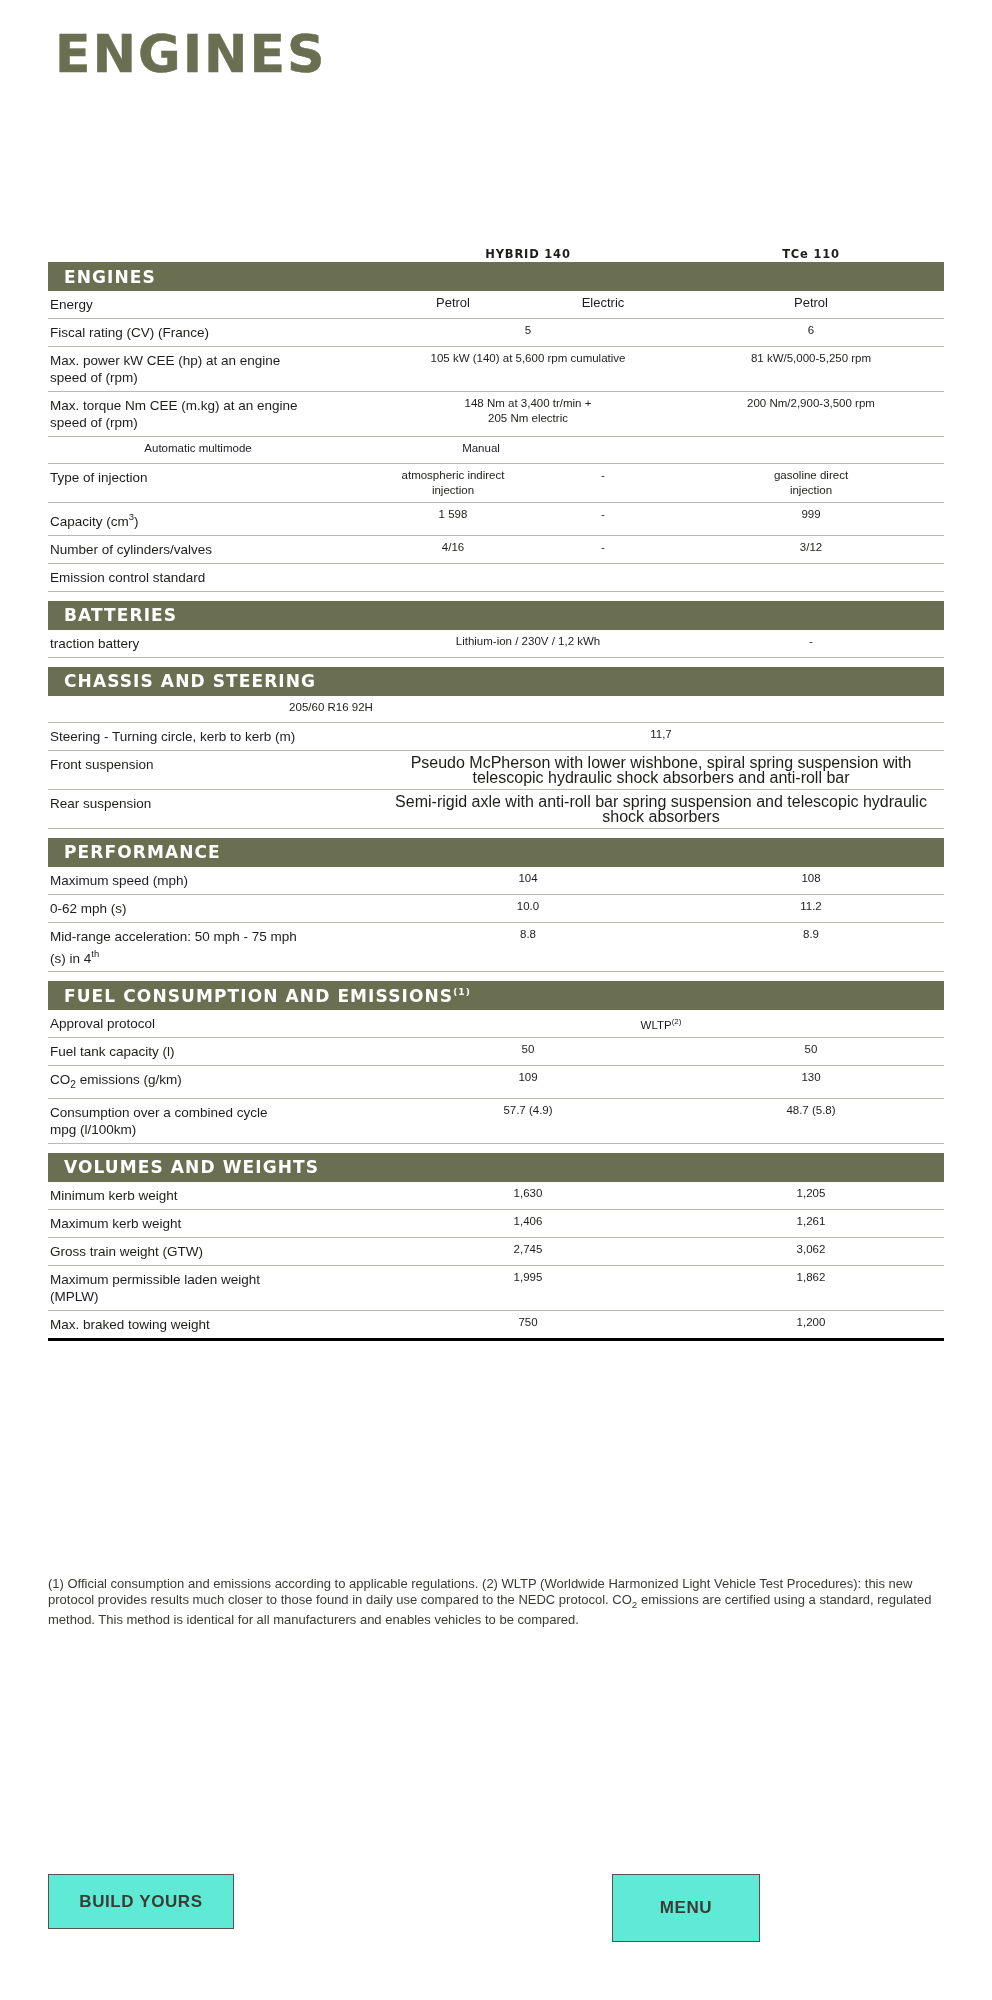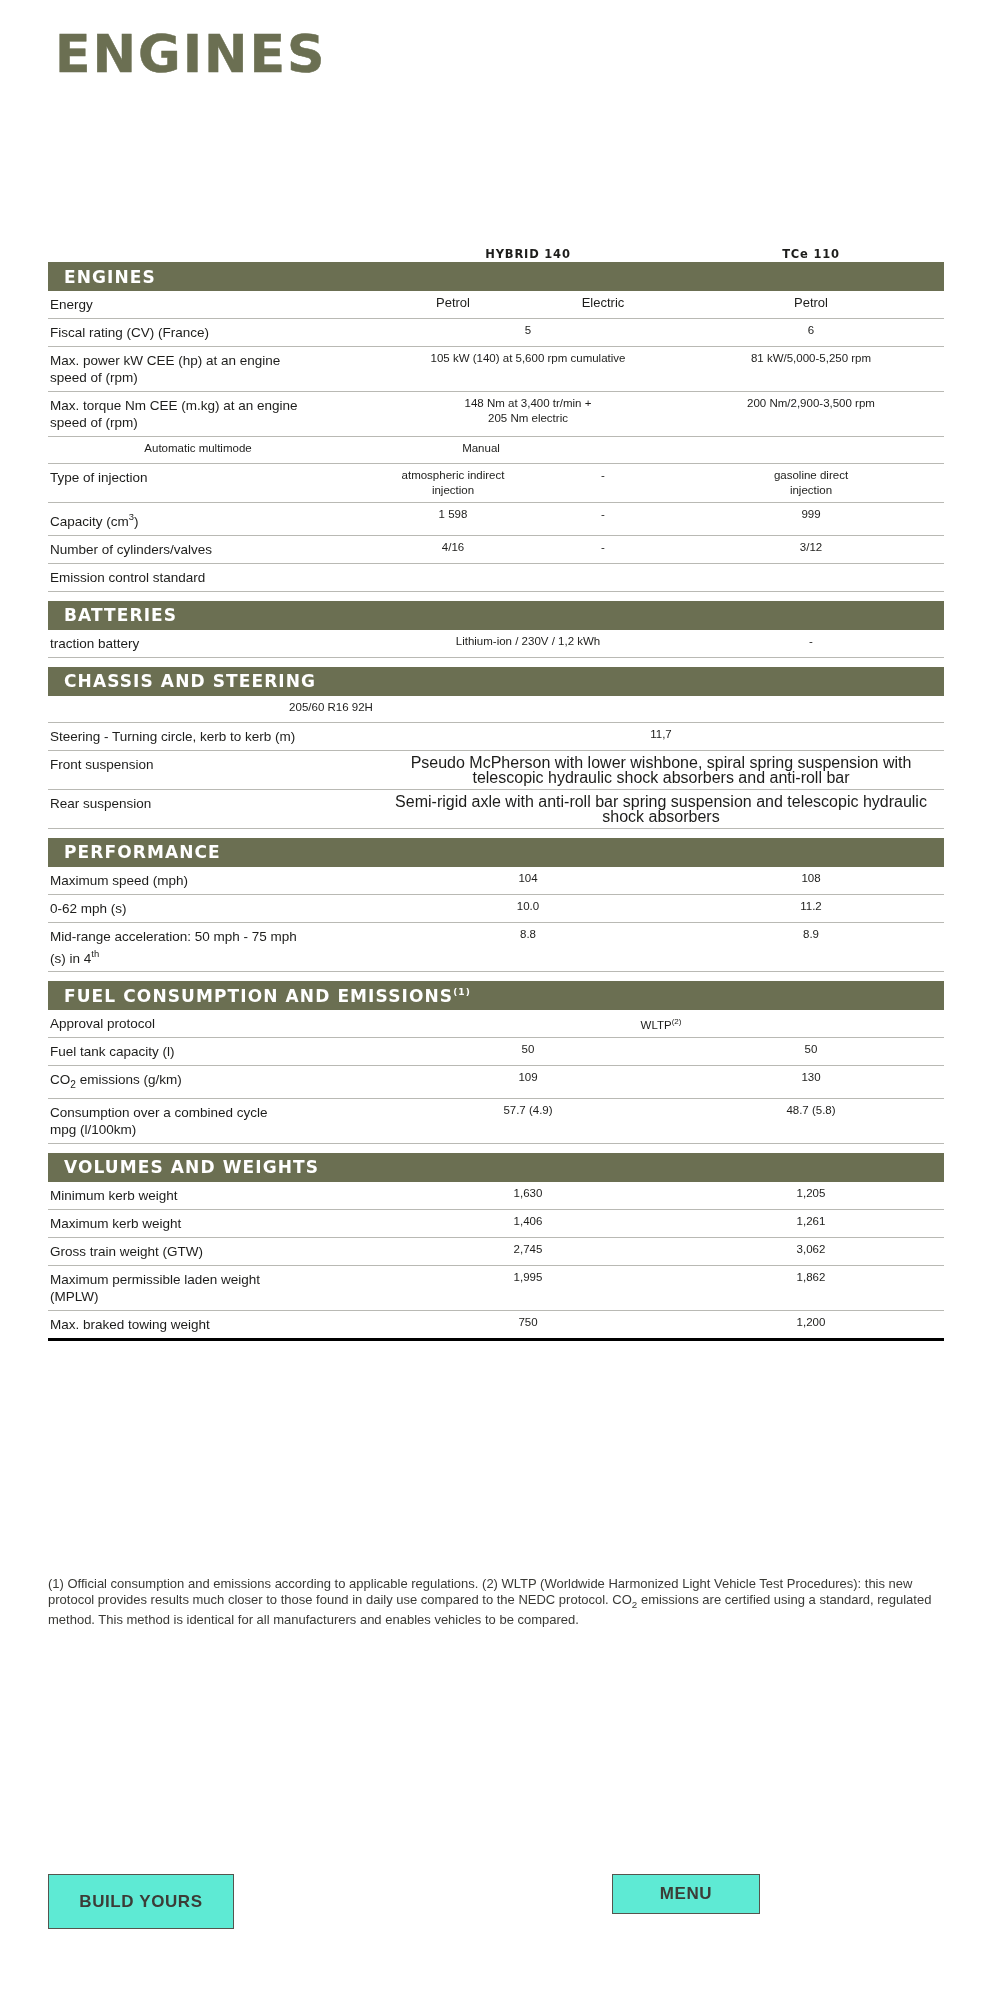--- a/index.html
+++ b/index.html
@@ -173,21 +173,21 @@
   #build-yours-button {
     left: 48px;
     top: 1874px;
     width: 186px;
     height: 55px;
   }
   #menu-button {
     left: 612px;
     top: 1874px;
     width: 148px;
-    height: 40px;
+    height: 68px;
   }
 </style>
 </head>
 <body>
 
 <div class="page-title">ENGINES</div>
 
 <div class="spec-wrap">
 
   <div class="col-heads">

